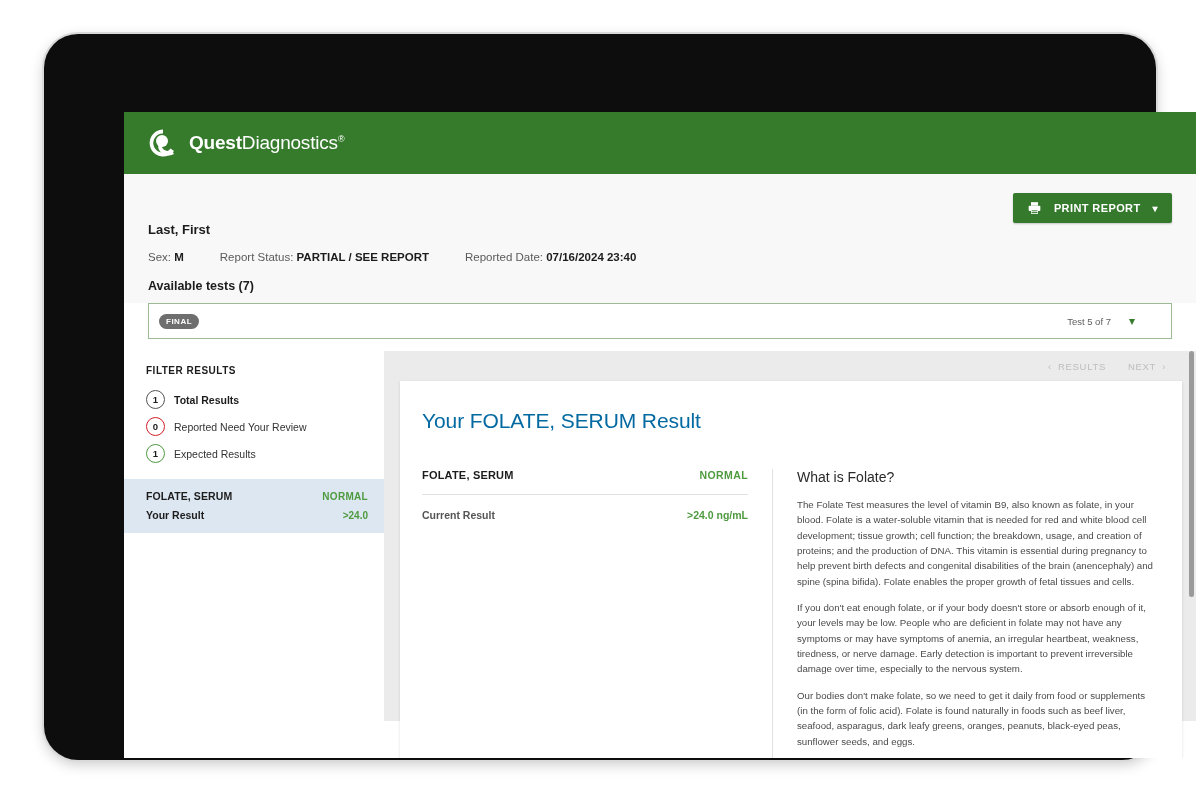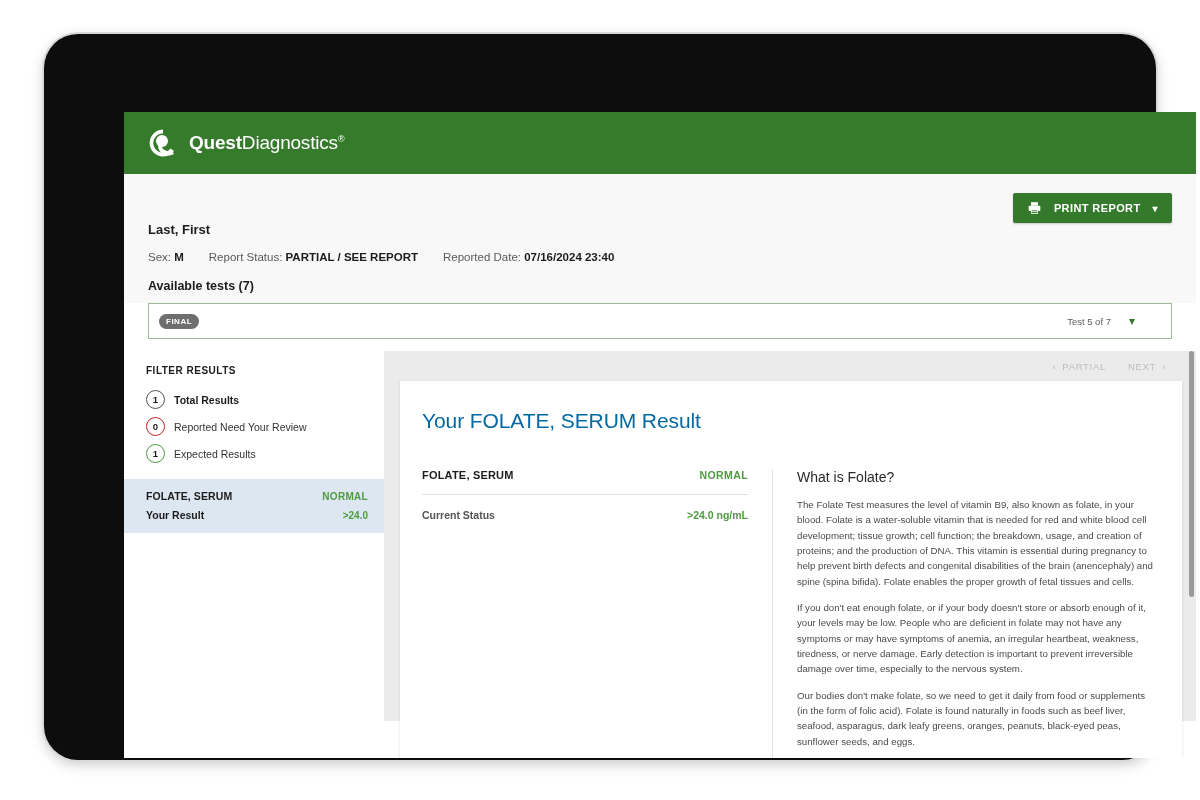--- a/index.html
+++ b/index.html
@@ -50,21 +50,21 @@
   
   #patient-bar {
     background: #f8f8f8;
     padding: 20px 24px 10px 24px;
     position: relative;
   }
   #patient-name { font-size: 13px; font-weight: bold; color: #1c1c1c; margin-top: 28px; }
   #patient-meta {
     margin-top: 14px;
     font-size: 11.5px; color: #5a5a5a;
-    display: flex; gap: 25px;
+    display: flex; gap: 36px;
   }
   #patient-meta b { color: #1c1c1c; font-weight: bold; }
   #available-tests {
     margin-top: 16px;
     font-size: 12.5px; font-weight: bold; color: #1c1c1c;
   }
   #print-report-button {
     position: absolute; right: 24px; top: 19px;
     background: #357a2c; color: #fff;
     border: none; border-radius: 2px;
@@ -275,40 +275,40 @@
           </div>
         </div>
 
         <div id="filter-rail-fill"></div>
       </div>
 
       <div id="result-pane">
         <div id="pager">
           <button class="pager-button">
             <span>‹</span>
-            <span>PARTIAL</span>
+            <span>RESULTS</span>
           </button>
           <button class="pager-button">
             <span>NEXT</span>
             <span>›</span>
           </button>
         </div>
 
         <div id="result-card">
           <div id="result-title">Your FOLATE, SERUM Result</div>
 
           <div id="result-columns">
             <div id="result-left-col">
               <div class="res-row">
                 <span id="res-name">FOLATE, SERUM</span>
                 <span id="res-flag">NORMAL</span>
               </div>
               <div id="res-divider"></div>
               <div class="res-row">
-                <span id="res-current-label">Current Status</span>
+                <span id="res-current-label">Current Result</span>
                 <span id="res-current-value">&gt;24.0 ng/mL</span>
               </div>
             </div>
 
             <div id="result-right-col">
               <div id="info-heading">What is Folate?</div>
               <p class="info-para">The Folate Test measures the level of vitamin B9, also known as folate, in your blood. Folate is a water-soluble vitamin that is needed for red and white blood cell development; tissue growth; cell function; the breakdown, usage, and creation of proteins; and the production of DNA. This vitamin is essential during pregnancy to help prevent birth defects and congenital disabilities of the brain (anencephaly) and spine (spina bifida). Folate enables the proper growth of fetal tissues and cells.</p>
               <p class="info-para">If you don't eat enough folate, or if your body doesn't store or absorb enough of it, your levels may be low. People who are deficient in folate may not have any symptoms or may have symptoms of anemia, an irregular heartbeat, weakness, tiredness, or nerve damage. Early detection is important to prevent irreversible damage over time, especially to the nervous system.</p>
               <p class="info-para">Our bodies don't make folate, so we need to get it daily from food or supplements (in the form of folic acid). Folate is found naturally in foods such as beef liver, seafood, asparagus, dark leafy greens, oranges, peanuts, black-eyed peas, sunflower seeds, and eggs.</p>
             </div>

